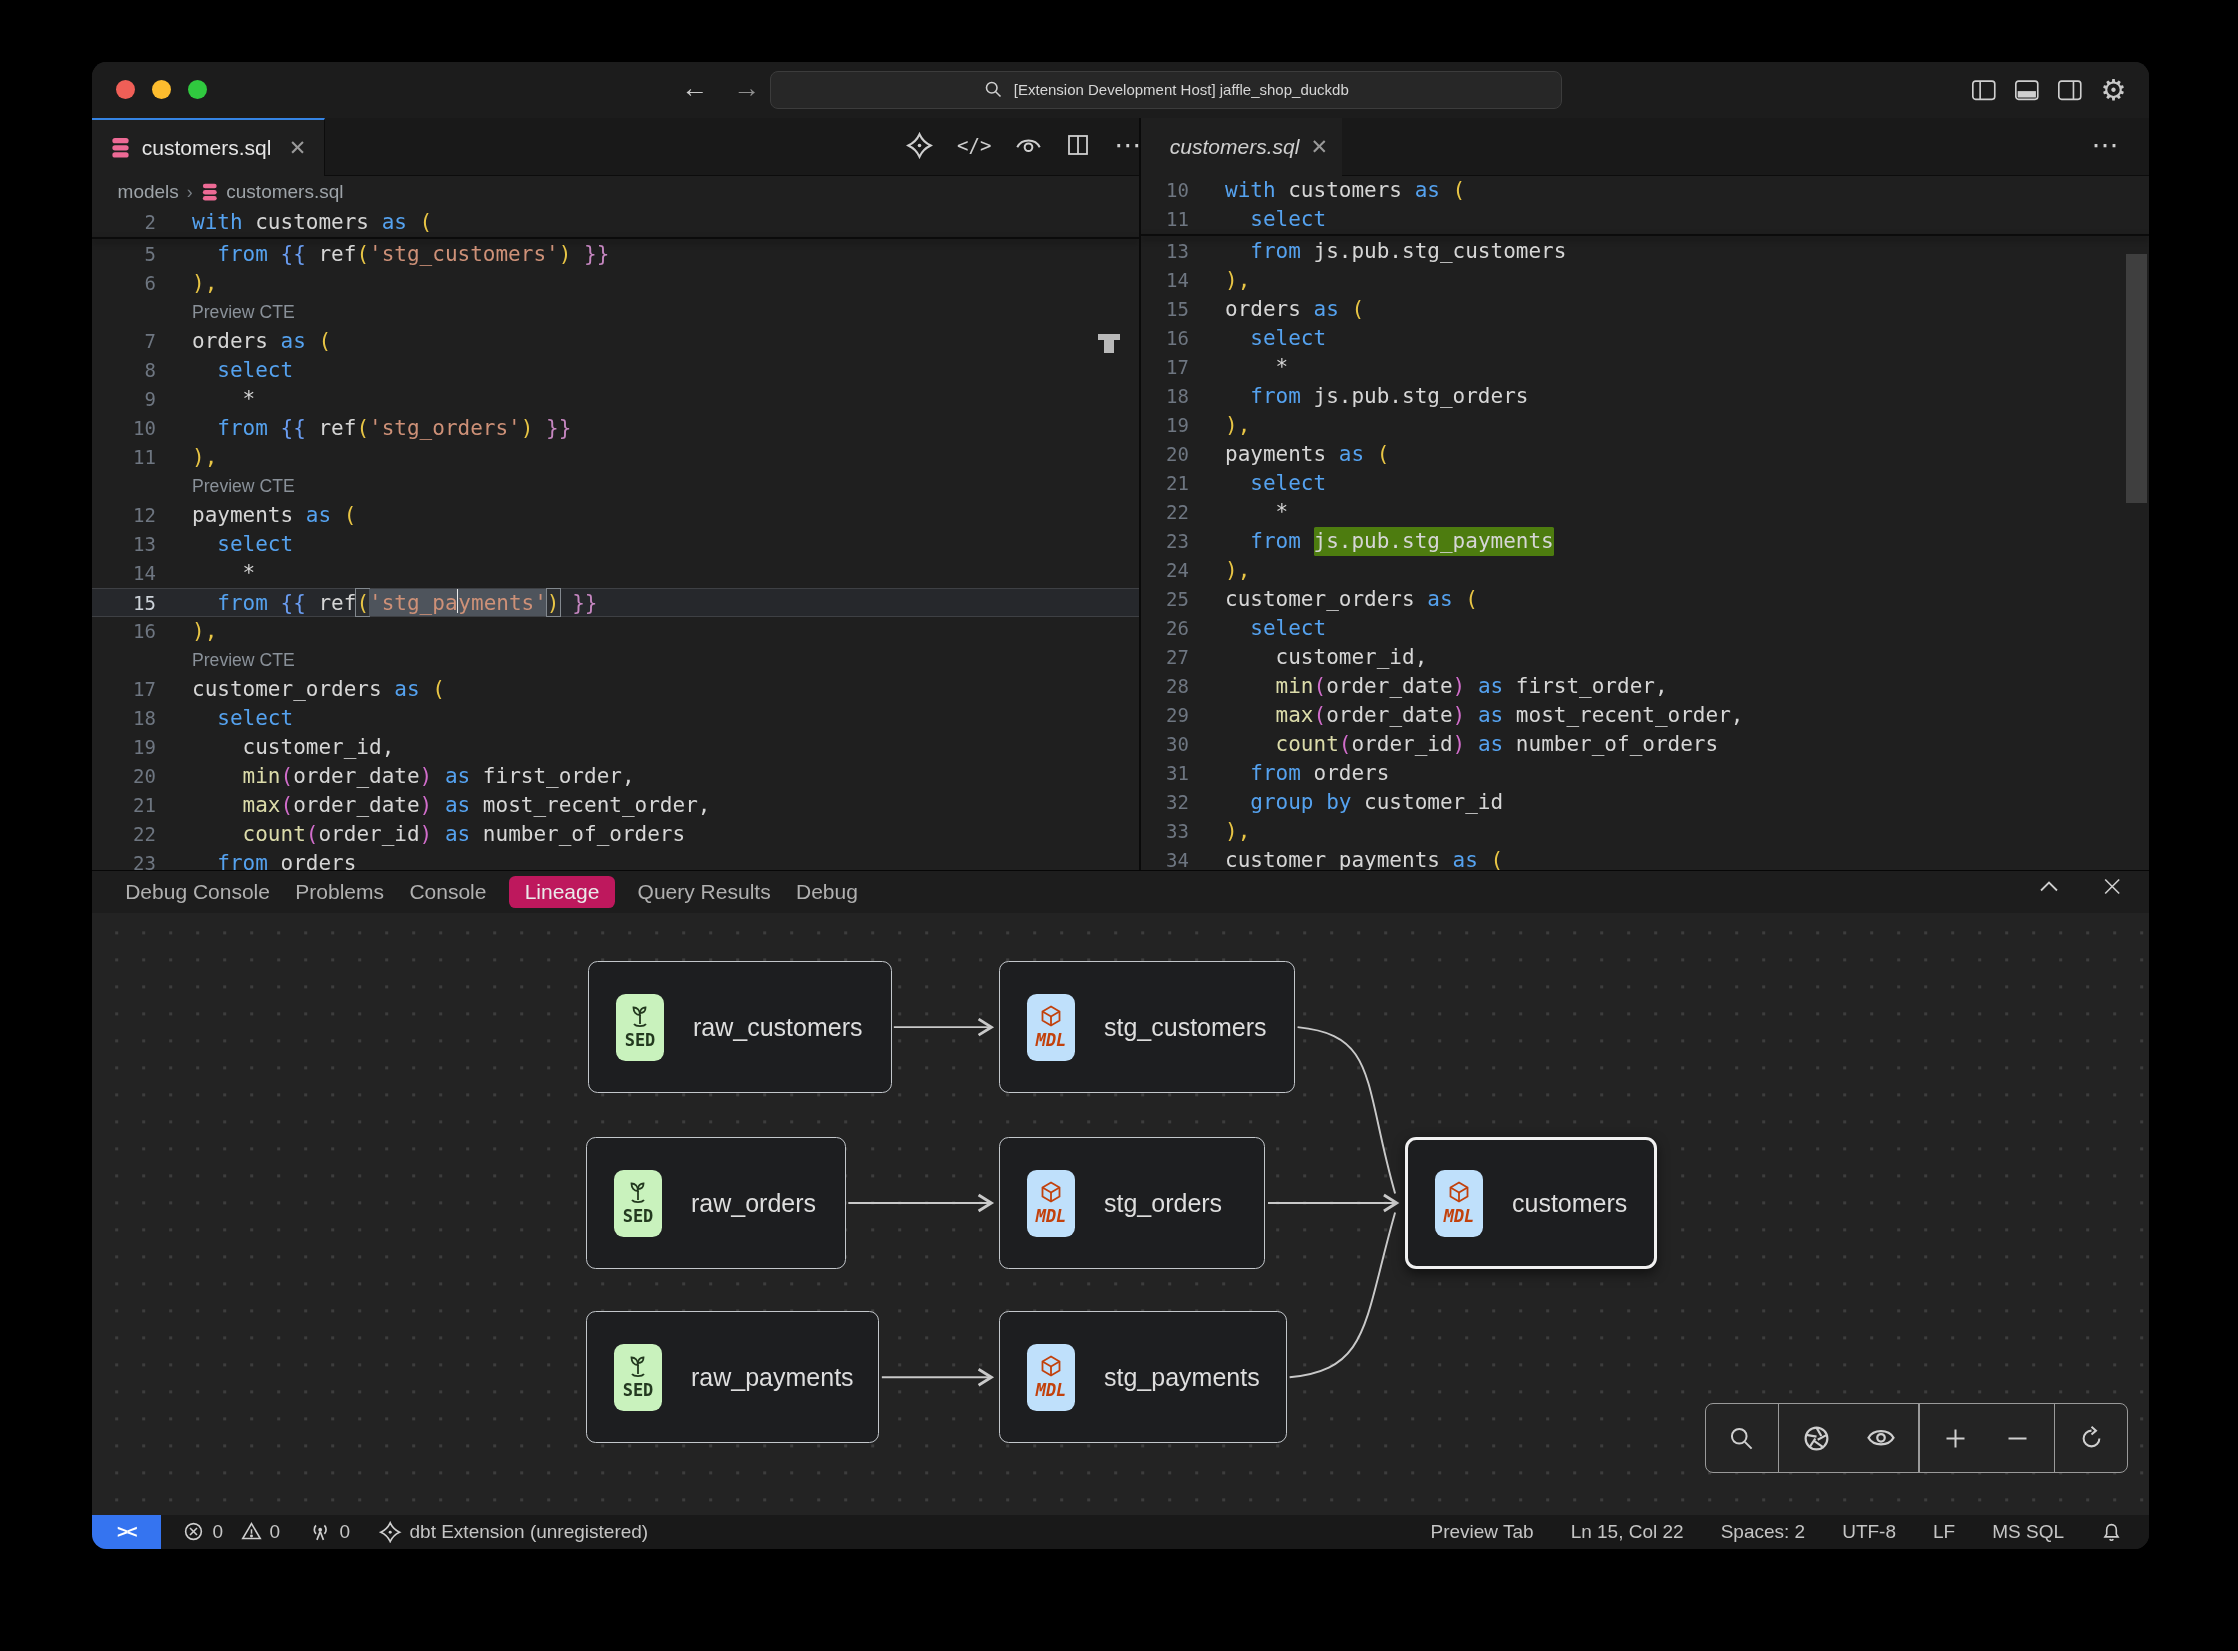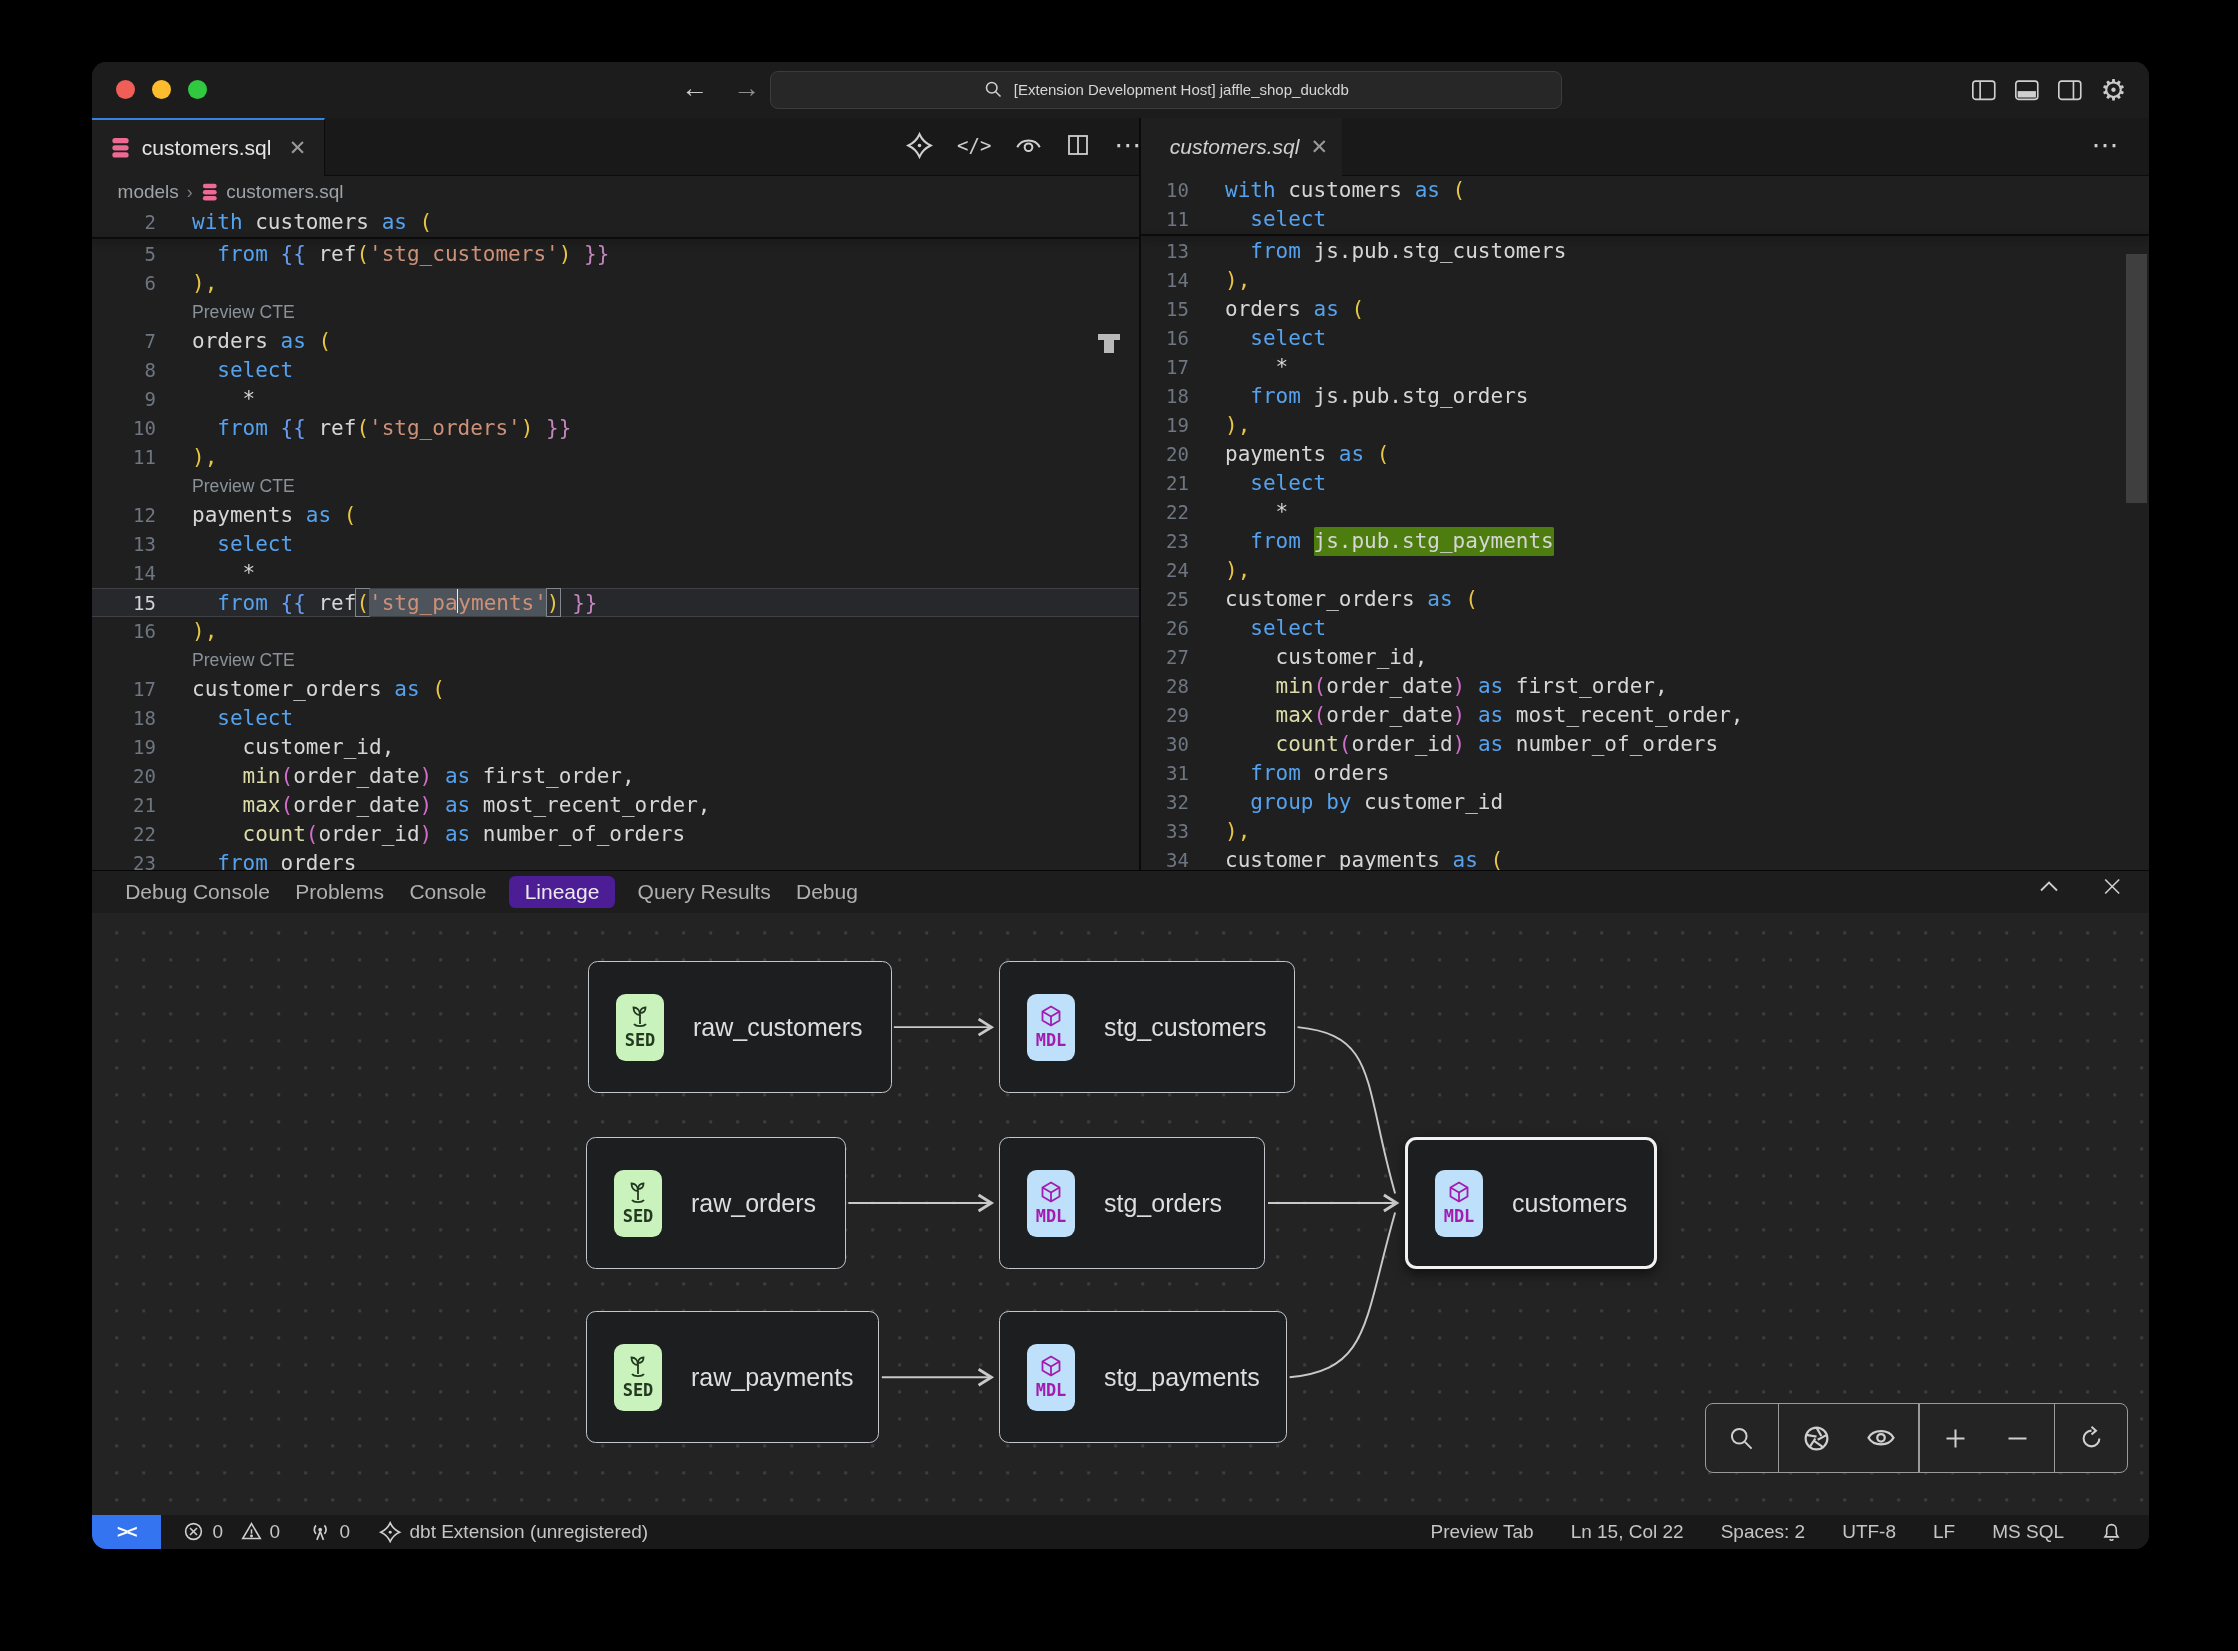--- a/index.html
+++ b/index.html
@@ -65,34 +65,34 @@
   .overview-t { position:absolute; left:1006px; top:272px; width:22.4px; height:6.4px; background:#b9b9b9; }
   .overview-t::after { content:""; position:absolute; left:6.4px; top:6.4px; width:9.6px; height:12.8px; background:#b9b9b9; }
   .rt-scroll { position:absolute; right:1.6px; top:78px; width:21px; height:249px; background:#3f3f3f; }
 
   
   .panel { position:absolute; left:0; top:808px; width:100%; height:645px; background:#232323;
            border-top:0.8px solid #070707; }
   .panel-tabs { height:42px; display:flex; align-items:center; gap:19px; padding-left:30px;
                 background:#1d1d1d; font-size:21px; color:#b0b0b0; }
   .panel-tab { height:32px; display:flex; align-items:center; padding:0 3.2px; border-radius:6.4px; }
-  .panel-tab.active { background:#4c1d95; color:#eaeaea; padding:0 16px; }
+  .panel-tab.active { background:#be185d; color:#eaeaea; padding:0 16px; }
   .panel-ctrl { position:absolute; right:25.6px; top:4.8px; display:flex; gap:40px; color:#cfcfcf; font-size:24px; }
   .canvas { position:absolute; left:0; top:42px; width:2057px; height:604px; overflow:hidden;
             background-image:radial-gradient(circle,#3d3d3d 1.9px,transparent 2px);
             background-size:27px 27px; background-position:11.2px 6.4px; }
   .edges { position:absolute; left:0; top:0; }
   .lnode { position:absolute; background:#1d1e20; border:1.6px solid #c3c7cb; border-radius:9.6px;
            display:flex; align-items:center; gap:29px; padding-left:27px; }
   .lnode.selected { border:3.2px solid #f1f1f1; border-radius:11.2px; box-shadow:0 4.8px 11.2px rgba(0,0,0,.5); }
   .lnode .nlabel { color:#dedede; font-size:25px; }
   .badge { width:48px; height:67px; border-radius:9.6px; display:flex; flex-direction:column;
            align-items:center; justify-content:center; gap:2.4px; }
   .badge.SED { background:#c9f2bd; color:#23391f; }
-  .badge.MDL { background:#bfe0fb; color:#a21caf; }
+  .badge.MDL { background:#bfe0fb; color:#c2410c;font-style:italic; }
   .badge .btxt { font-size:17px; font-weight:bold; font-family:"DejaVu Sans Mono",monospace; }
   .lin-toolbar { position:absolute; right:21px; bottom:44px; height:70px; display:flex; align-items:stretch;
                  background:#242424; border:1.6px solid #9a9a9a; border-radius:8px; overflow:hidden; }
   .lt-cell { display:flex; align-items:center; gap:35px; padding:0 22.4px; }
   .lt-div { width:1.6px; background:#9a9a9a; }
 
   
   .statusbar { position:absolute; left:0; top:1453px; width:100%; height:34px; background:#191919;
                display:flex; align-items:center; color:#c5c5c5; font-size:19px; }
   .remote { width:69px; height:34px; background:#3574f0; color:#fff; display:flex; align-items:center;

